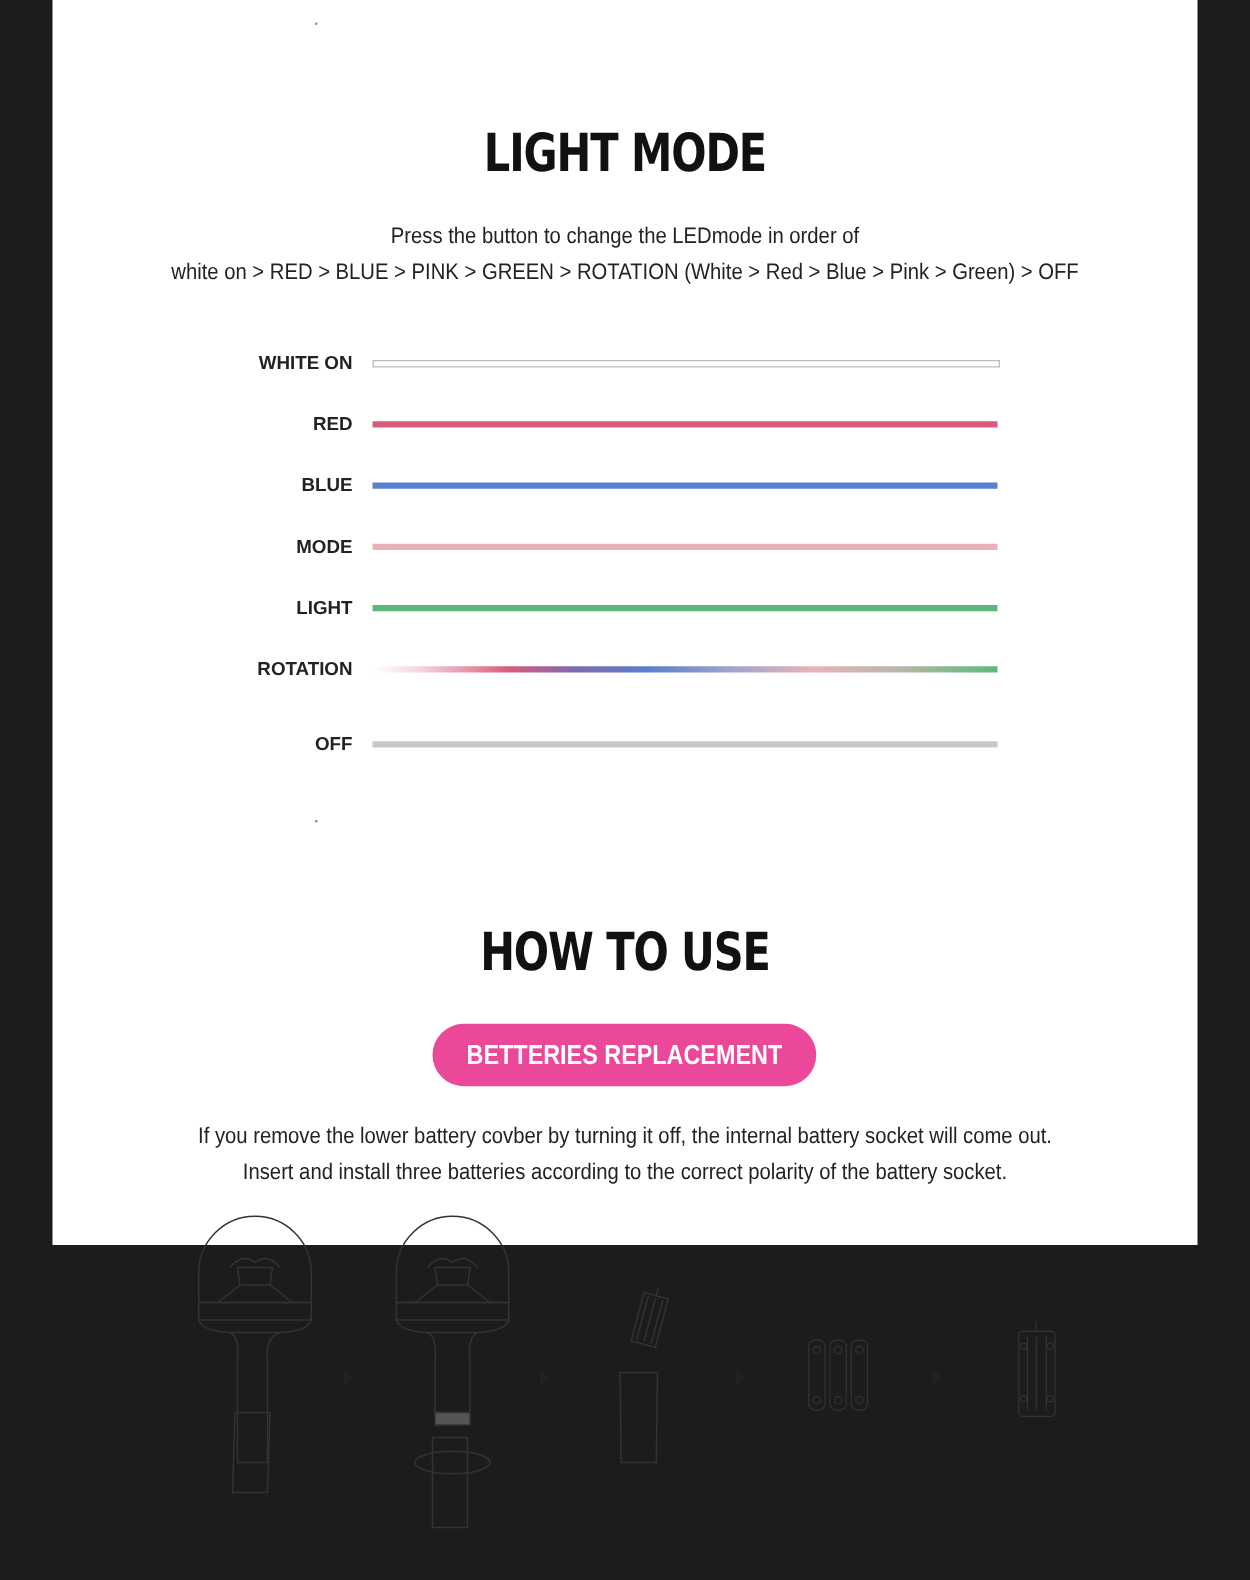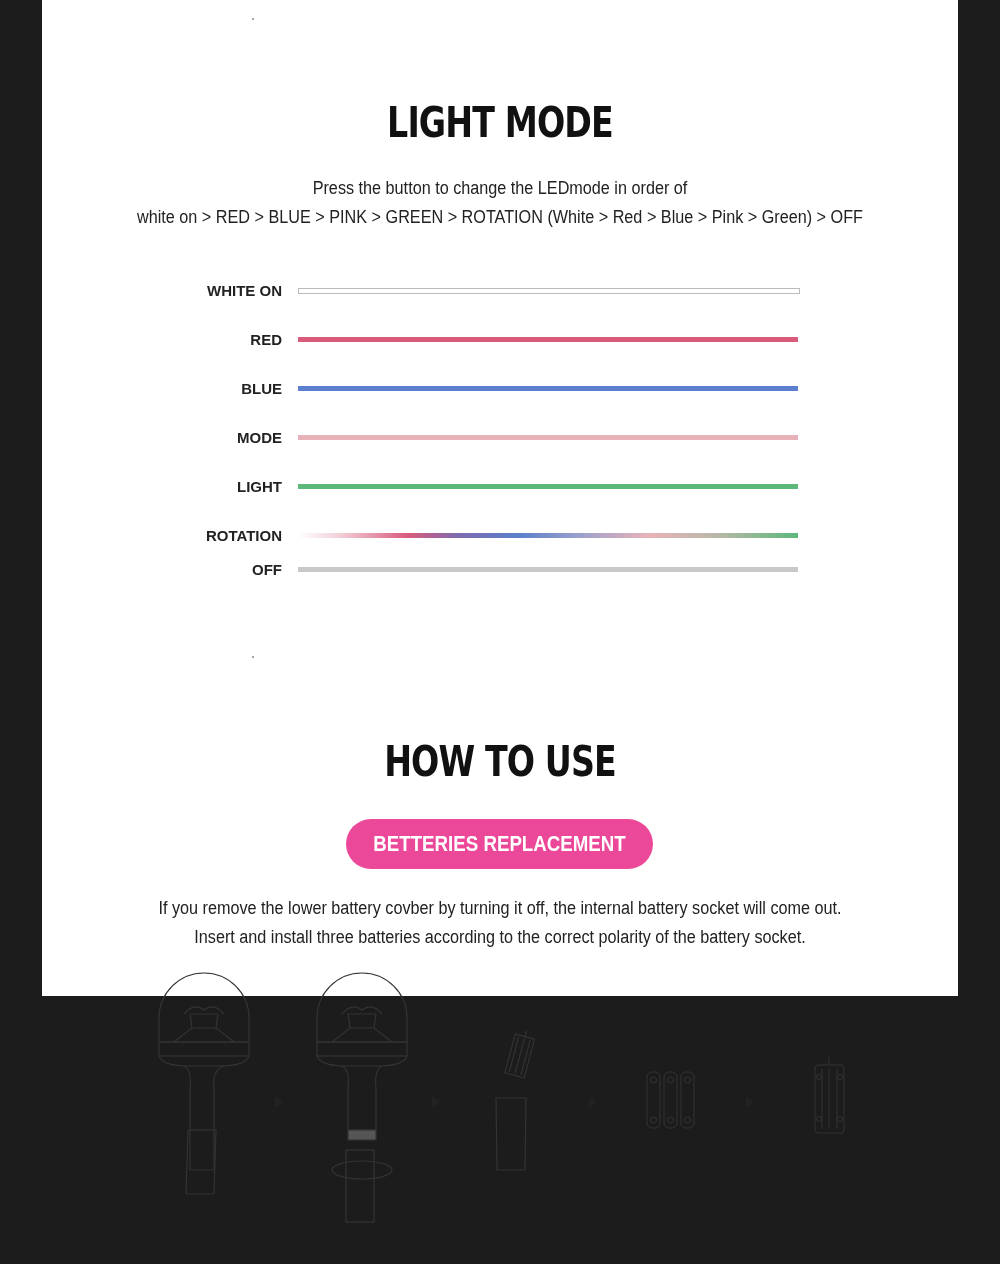--- a/index.html
+++ b/index.html
@@ -43,21 +43,21 @@
     <div class="mode-bar" style="background:#e8b3b8;"></div>
   </div>
   <div class="mode-row" style="top:477px;">
     <div class="mode-label">LIGHT</div>
     <div class="mode-bar" style="background:#5cb87a;"></div>
   </div>
   <div class="mode-row" style="top:526px;">
     <div class="mode-label">ROTATION</div>
     <div class="mode-bar" style="background:linear-gradient(90deg,#ffffff 0%,#f3d2da 8%,#d95b7c 22%,#7f6bb0 32%,#5b7fcc 44%,#9aa0cc 56%,#e8b3b8 70%,#b8b8a8 84%,#5cb87a 100%);"></div>
   </div>
-  <div class="mode-row" style="top:560px;text-decoration:underline;">
+  <div class="mode-row" style="top:586px;text-decoration:underline;">
     <div class="mode-label">OFF</div>
     <div class="mode-bar" style="background:#c8c8c8;"></div>
   </div>
 
   <div class="dot" style="left:210px;top:656px;"></div>
 
   <div class="h1" style="top:737px;">HOW TO USE</div>
   <div class="pill"><span>BETTERIES REPLACEMENT</span></div>
   <div class="sub" style="top:898px;">If you remove the lower battery covber by turning it off, the internal battery socket will come out.</div>
   <div class="sub" style="top:927px;">Insert and install three batteries according to the correct polarity of the battery socket.</div>

